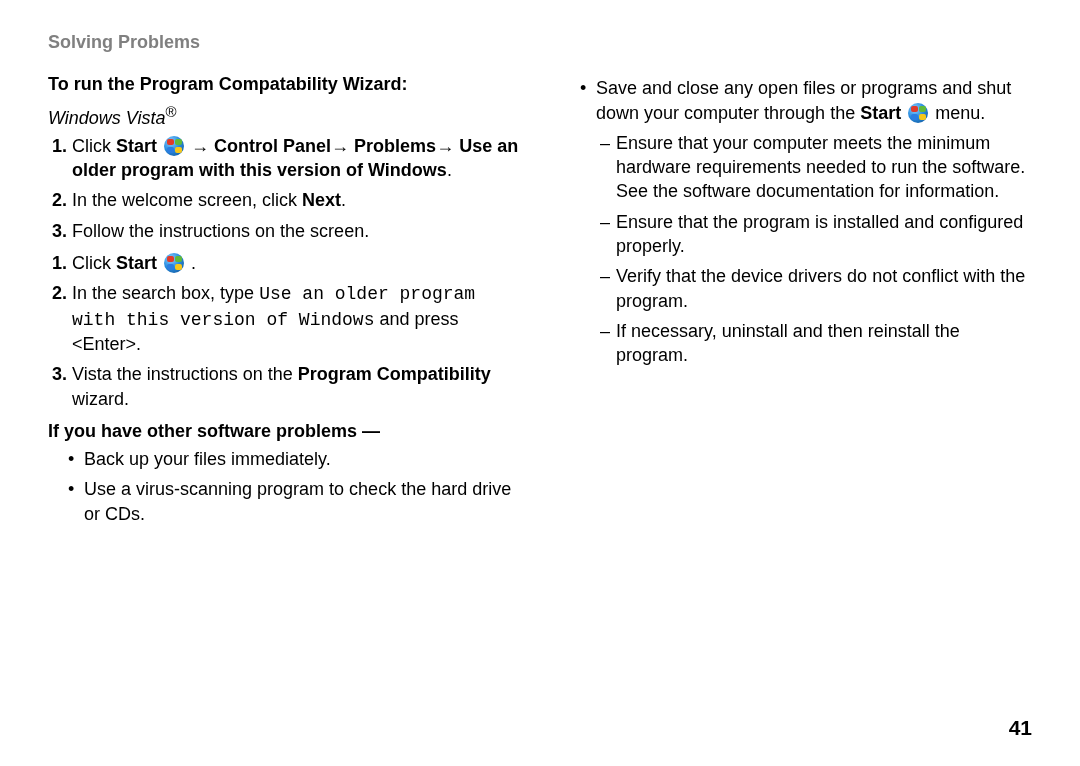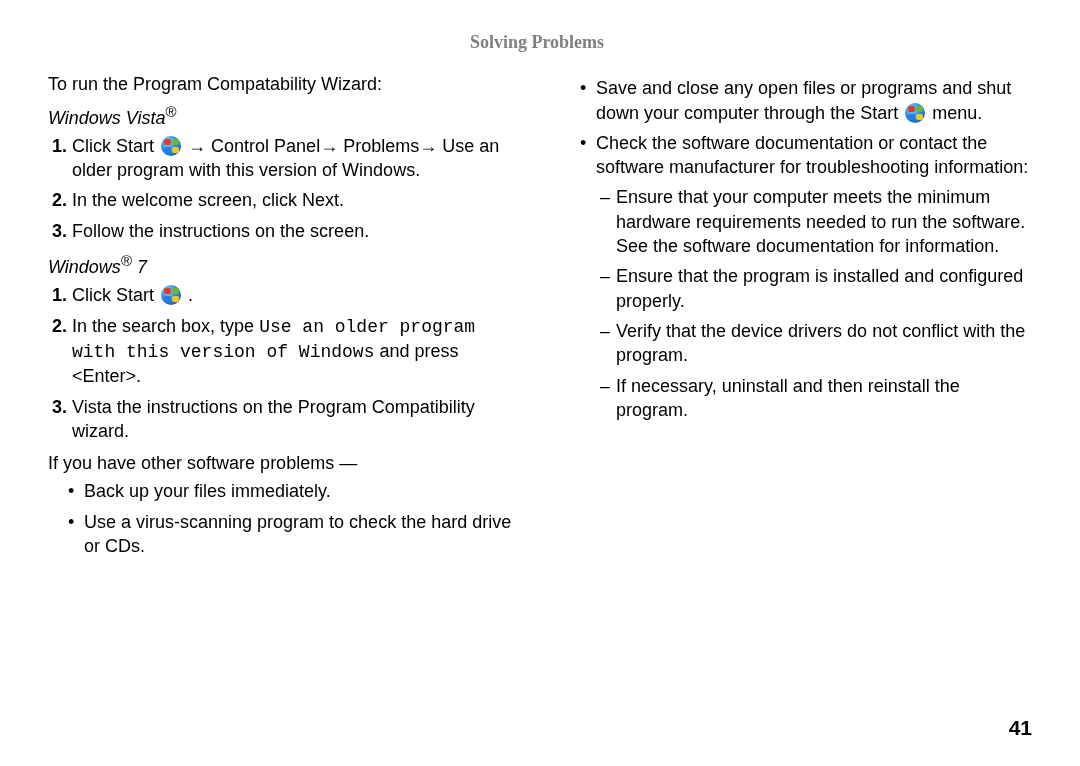--- a/index.html
+++ b/index.html
@@ -14,38 +14,37 @@
     line-height: 1.35;
   }
   .page {
     position: relative;
     width: 1080px;
     height: 766px;
     box-sizing: border-box;
     padding: 30px 48px 40px 48px;
   }
   .header {
-    text-align: center;
+    text-align: left;
     font-weight: bold;
     color: #808080;
     font-size: 18px;
     margin-bottom: 18px;
     padding-right: 6px;
-    font-family: Liberation Serif, serif;
   }
   .cols {
     display: flex;
     column-gap: 40px;
   }
   .col {
     flex: 1 1 0;
     min-width: 0;
   }
   .section-title {
-    font-weight: normal;
+    font-weight: bold;
   }
   .os-head {
     font-style: italic;
     margin-top: 5px;
     margin-bottom: 4px;
   }
   .sup {
     font-style: normal;
   }
   ol {
@@ -73,21 +72,21 @@
     position: absolute;
     left: 0;
     top: 0;
   }
   ul.dashes > li::before {
     content: "–";
     position: absolute;
     left: 0;
     top: 0;
   }
-  .b { font-weight: normal; }
+  .b { font-weight: bold; }
   .mono { font-family: "Courier New", Courier, monospace; }
   .start-orb {
     display: inline-block;
     width: 20px;
     height: 20px;
     border-radius: 50%;
     background: radial-gradient(circle at 35% 30%, #8fd2ff 0%, #2a8de0 45%, #0a4d8f 100%);
     vertical-align: -4px;
     position: relative;
     margin: 0 2px;
@@ -131,23 +130,20 @@
           <span>Click </span><span class="b">Start</span>
           <span class="start-orb"></span>
           <span class="b arrow"> → </span><span class="b">Control Panel</span><span class="b arrow">→ </span><span class="b">Problems</span><span class="b arrow">→ </span><span class="b">Use an older program with this version of Windows</span><span>.</span>
         </li>
         <li>
           <span>In the welcome screen, click </span><span class="b">Next</span><span>.</span>
         </li>
         <li>Follow the instructions on the screen.</li>
       </ol>
 
-      <div class="os-head">
-        <span>Windows</span><sup class="sup">®</sup><span> 7</span>
-      </div>
 
       <ol>
         <li>
           <span>Click </span><span class="b">Start</span>
           <span class="start-orb"></span><span> .</span>
         </li>
         <li>
           <span>In the search box, type </span><span class="mono">Use an older program with this version of Windows</span><span> and press &lt;Enter&gt;.</span>
         </li>
         <li>
@@ -162,21 +158,20 @@
         <li>Use a virus-scanning program to check the hard drive or CDs.</li>
       </ul>
     </div>
 
     <div class="col">
       <ul class="bullets">
         <li>
           <span>Save and close any open files or programs and shut down your computer through the </span><span class="b">Start</span>
           <span class="start-orb"></span><span>  menu.</span>
         </li>
-        <li>Check the software documentation or contact the software manufacturer for troubleshooting information:</li>
       </ul>
 
       <ul class="dashes" style="padding-left:40px;">
         <li>Ensure that your computer meets the minimum hardware requirements needed to run the software. See the software documentation for information.</li>
         <li>Ensure that the program is installed and configured properly.</li>
         <li>Verify that the device drivers do not conflict with the program.</li>
         <li>If necessary, uninstall and then reinstall the program.</li>
       </ul>
     </div>
   </div>

